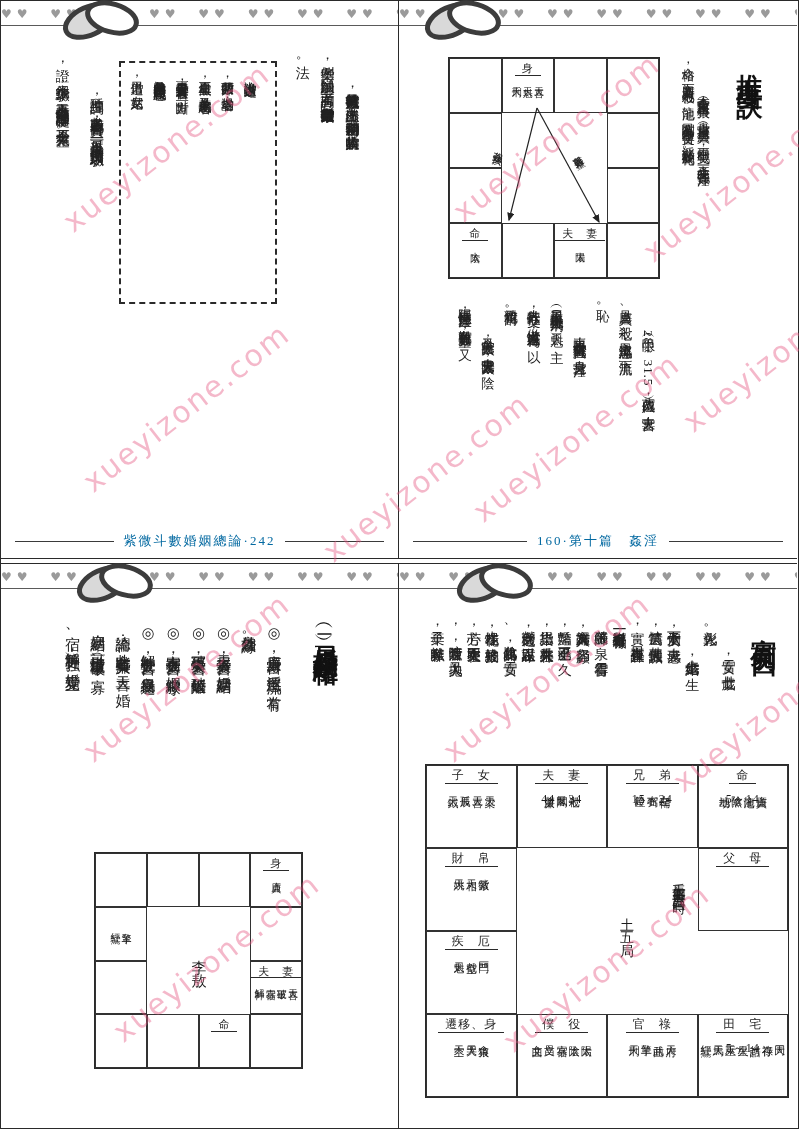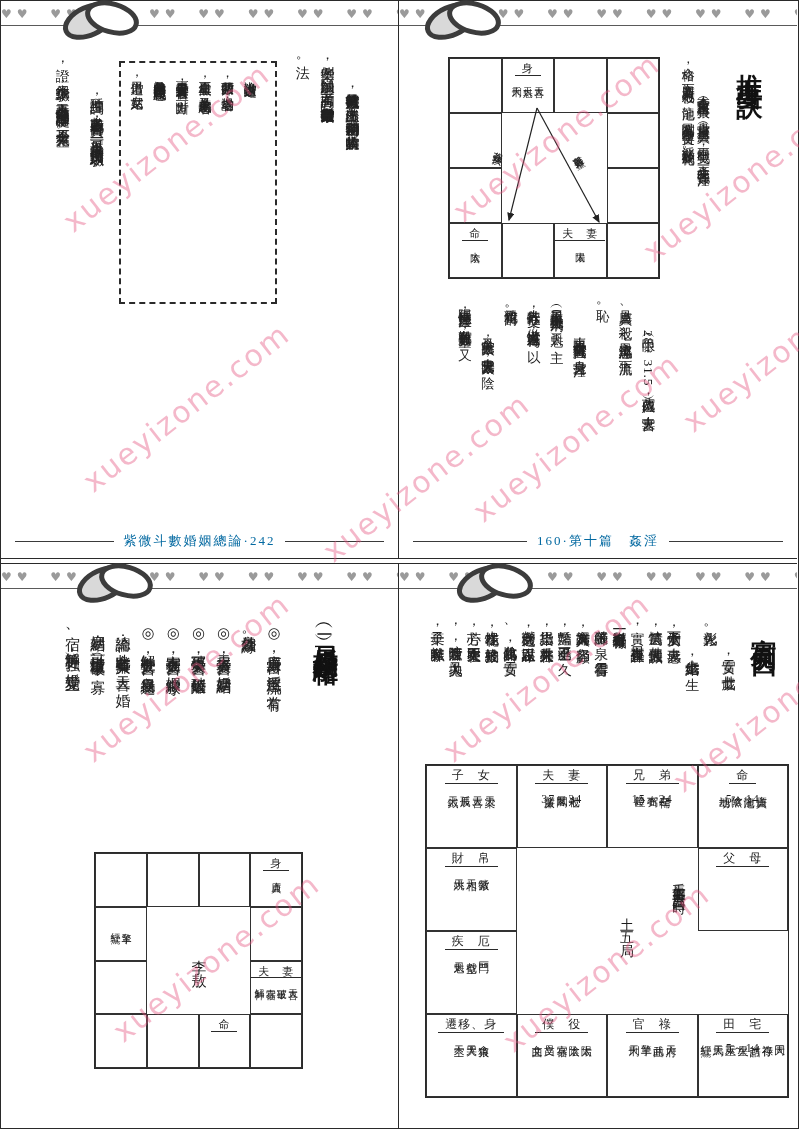--- a/index.html
+++ b/index.html
@@ -291,21 +291,21 @@
         <div class="stars">天梁
 天喜
 孤辰
 天鉞</div>
       </div>
       <div class="pc a12">
         <span class="plabel">夫　妻</span>
         <div class="stars">七殺
 鳳閣
 蜚廉</div>
-        <div class="range">37～34</div>
+        <div class="range">44～34</div>
       </div>
       <div class="pc a13">
         <span class="plabel">兄　弟</span>
         <div class="stars">左輔
 右弼
 鈴星</div>
         <div class="range">15～24</div>
       </div>
       <div class="pc a14">
         <span class="plabel">命</span>

